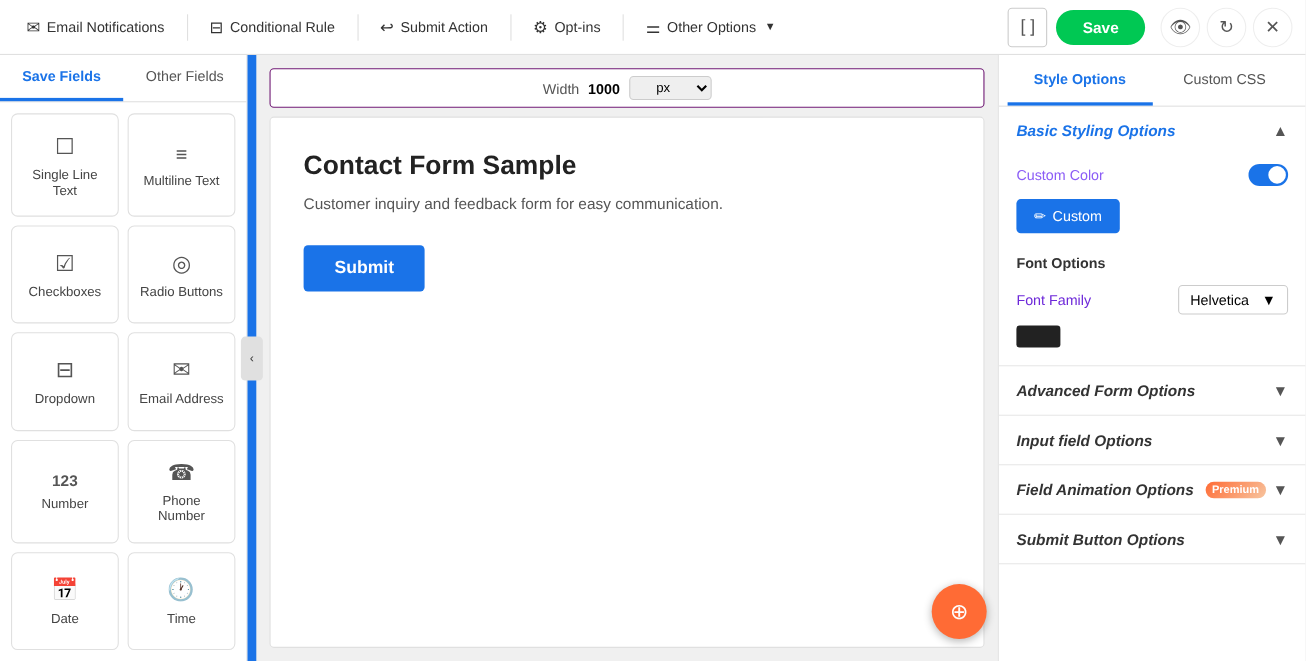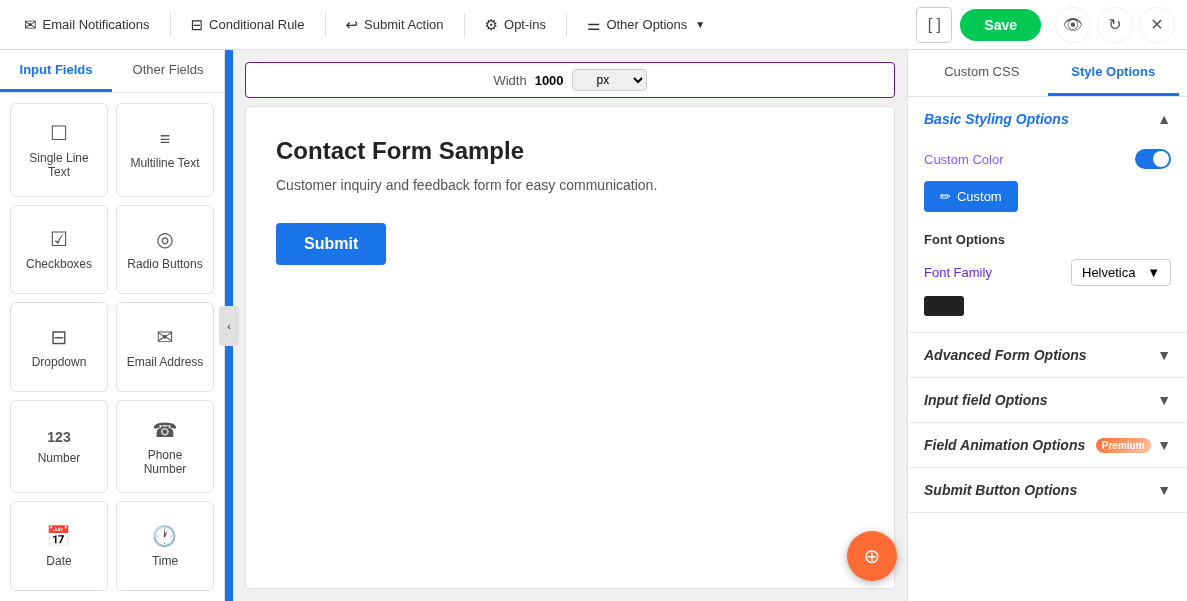--- a/index.html
+++ b/index.html
@@ -266,21 +266,21 @@
   </button>
   <button class="icon-btn" style="background:#fff; border:1px solid #eee;">
     <span>✕</span>
   </button>
 </nav>
 
 <div class="main-layout">
 
   <div class="left-panel">
     <div class="tabs-row">
-      <div class="tab-btn active">Input Fields</div>
+      <div class="tab-btn active">Save Fields</div>
       <div class="tab-btn">Other Fields</div>
     </div>
     <div class="fields-grid">
 
       <div class="field-item">
         <span class="field-icon">☐</span>
         <span style="font-size:12px; text-align:center;">Single Line Text</span>
       </div>
       <div class="field-item">
         <span class="field-icon" style="font-size:18px;">≡</span>
@@ -343,22 +343,22 @@
 
     <div class="form-preview">
       <h2 class="form-title">Contact Form Sample</h2>
       <p class="form-desc">Customer inquiry and feedback form for easy communication.</p>
       <button class="submit-btn-preview">Submit</button>
     </div>
   </div>
 
   <div class="right-panel">
     <div class="right-tabs">
+      <div class="right-tab active">Style Options</div>
       <div class="right-tab">Custom CSS</div>
-      <div class="right-tab active">Style Options</div>
     </div>
 
     <div class="accordion-section">
       <div class="accordion-header expanded">
         <span class="accordion-title">Basic Styling Options</span>
         <span class="accordion-chevron">▲</span>
       </div>
       <div class="accordion-body">
         <div class="custom-color-row">
           <span class="custom-color-label">Custom Color</span>

